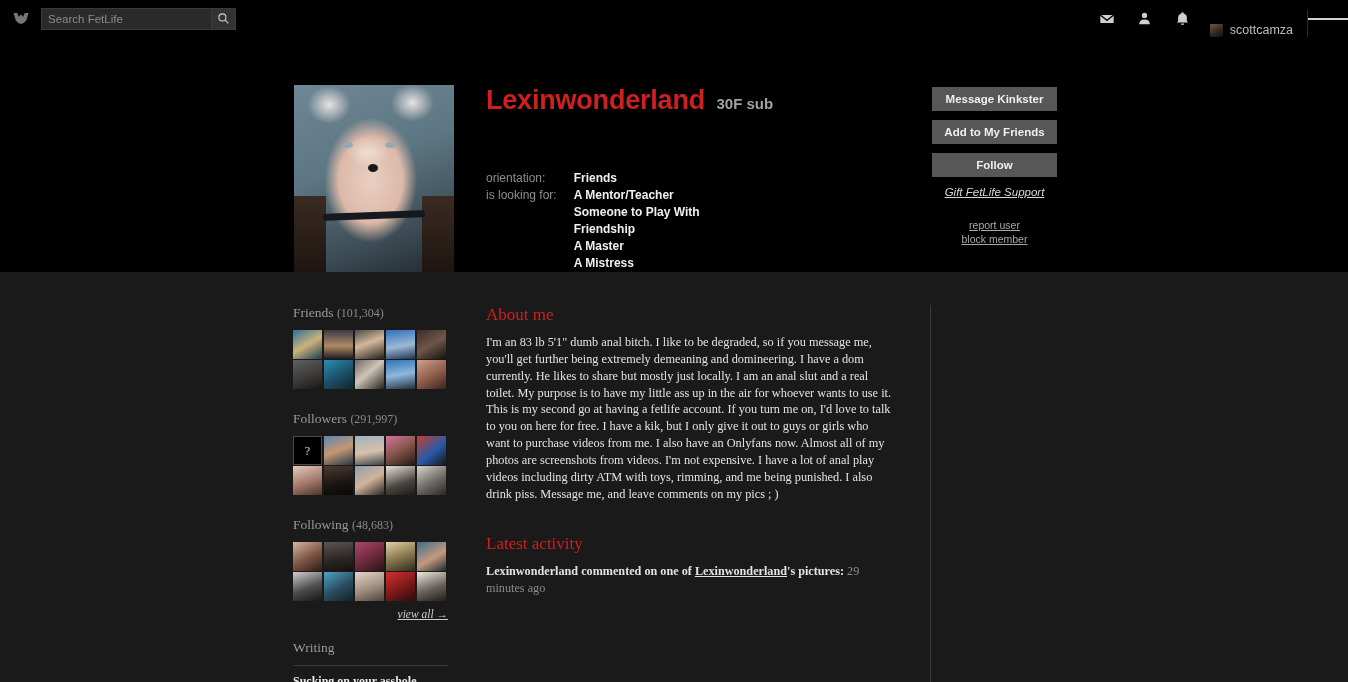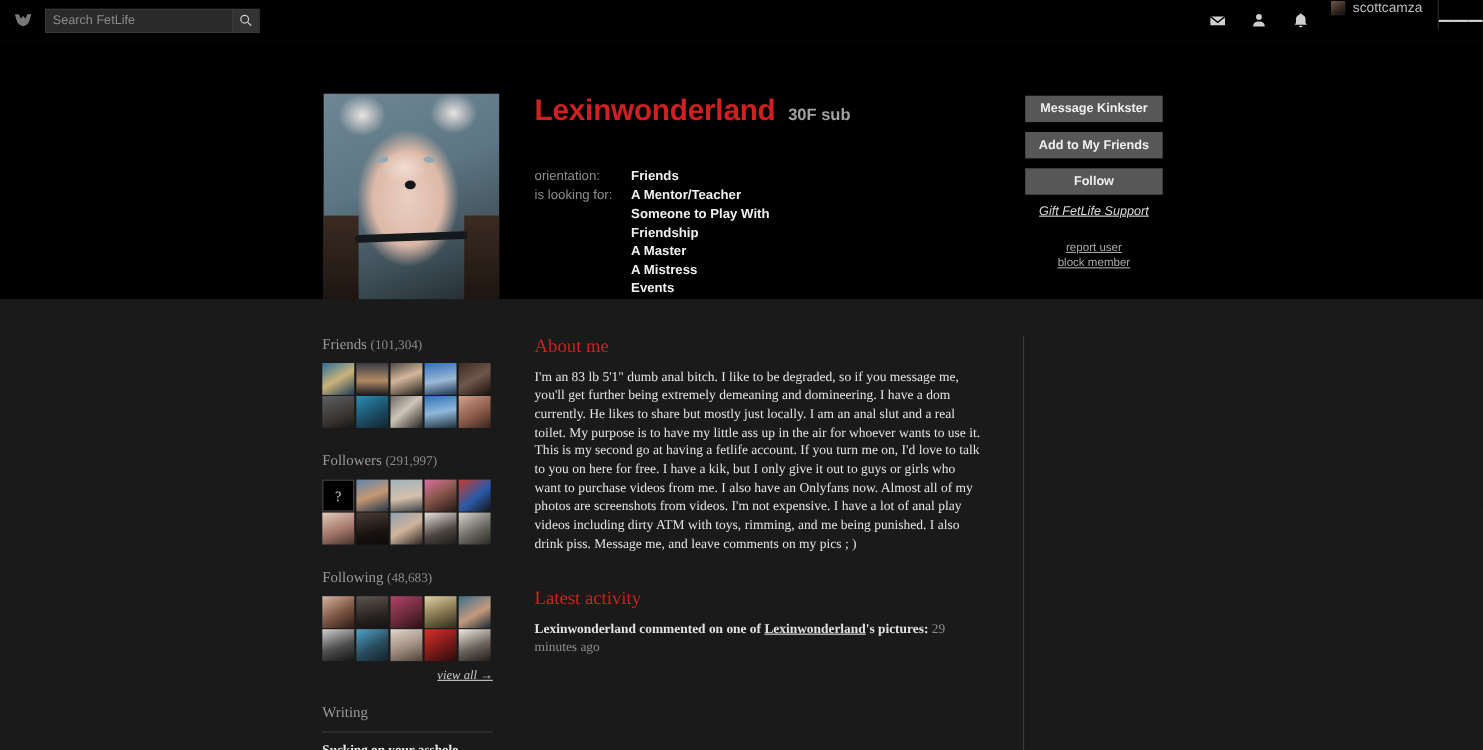--- a/index.html
+++ b/index.html
@@ -47,21 +47,21 @@
 
   #navlinks { display: flex; align-items: center; margin-left: 22px; }
   #navlinks a {
     color: #b9b9b9; text-decoration: none;
     font-size: 13.5px; margin-right: 27px;
     white-space: nowrap;
   }
 
   #navright {
     position: absolute; right: 0; top: 0;
-    height: 37px; display: flex; align-items: flex-start;
+    height: 37px; display: flex; align-items: flex-end;
   }
   .navicon {
     width: 38px; height: 37px;
     display: flex; align-items: center; justify-content: center;
     cursor: pointer;
   }
   .userchip {
     display: flex; align-items: center; gap: 7px;
     margin-left: 8px; margin-right: 14px; cursor: pointer;
   }
@@ -135,21 +135,21 @@
     display: inline-block; margin-left: 7px; vertical-align: baseline;
   }
   #loc {
     display: block; margin-top: 5px;
     color: #e4e4e4; font-size: 12px;
     font-style: italic; font-weight: bold;
     text-decoration: underline; cursor: pointer;
   }
 
   #facts {
-    position: absolute; left: 486px; top: 115px;
+    position: absolute; left: 486px; top: 133px;
     font-size: 12px;
   }
   #facts table { border-collapse: collapse; }
   #facts td { vertical-align: top; padding: 0; line-height: 16.9px; }
   #facts td.k { color: #8d8d8d; padding-right: 17px; white-space: nowrap; font-weight: normal; }
   #facts td.v { color: #f0f0f0; font-weight: bold; }
 
   #actions {
     position: absolute; left: 932px; top: 50px;
     width: 125px; text-align: center;

